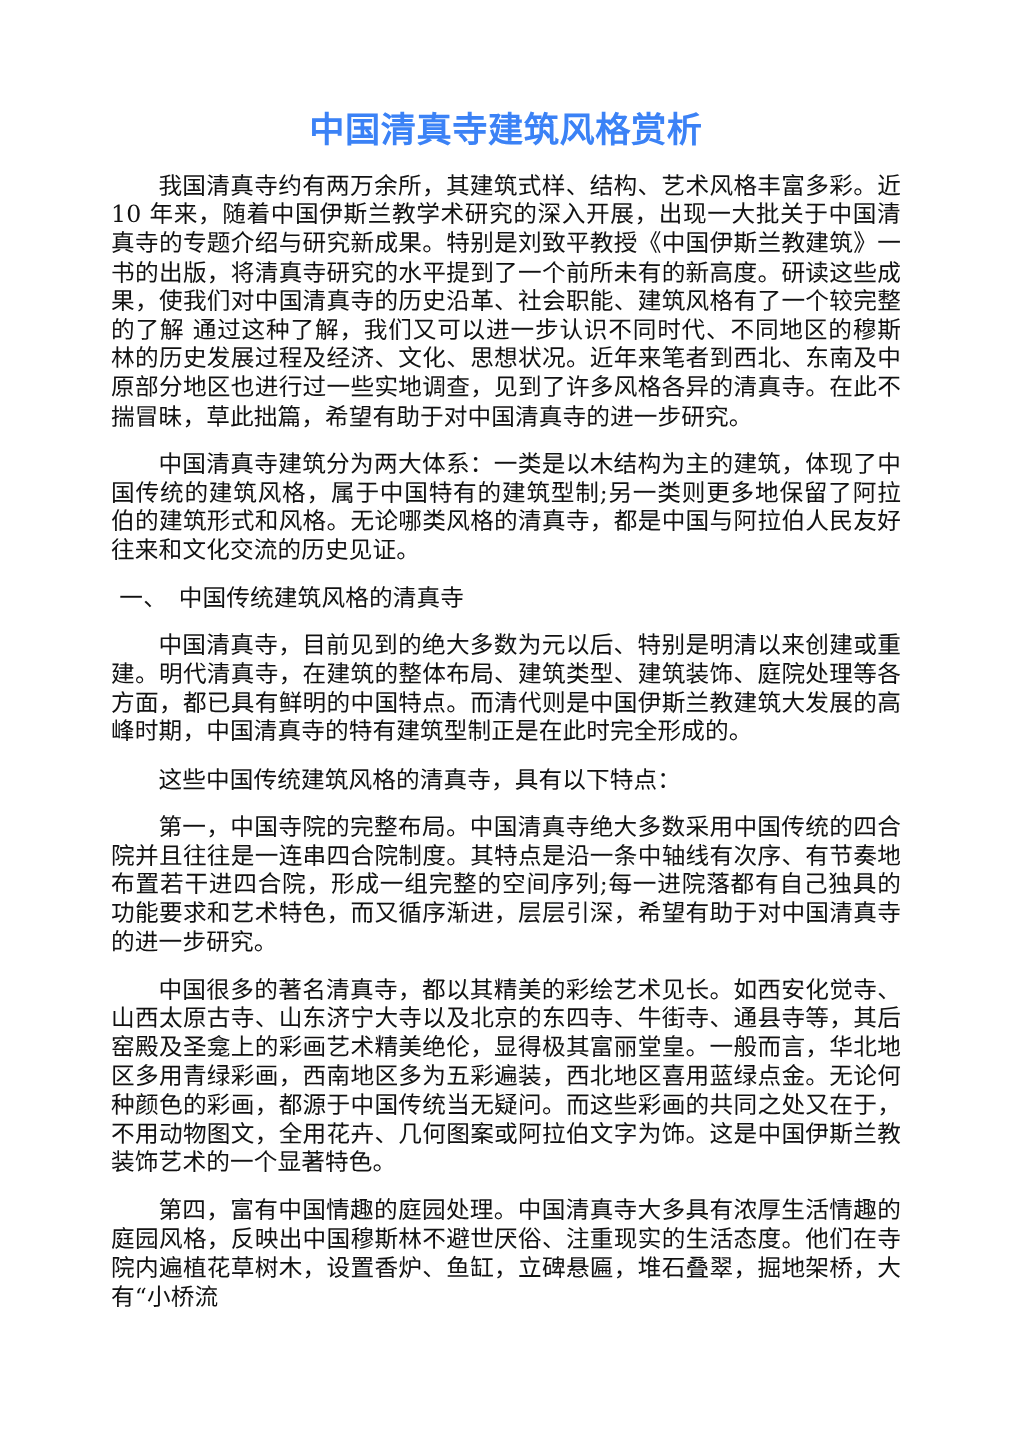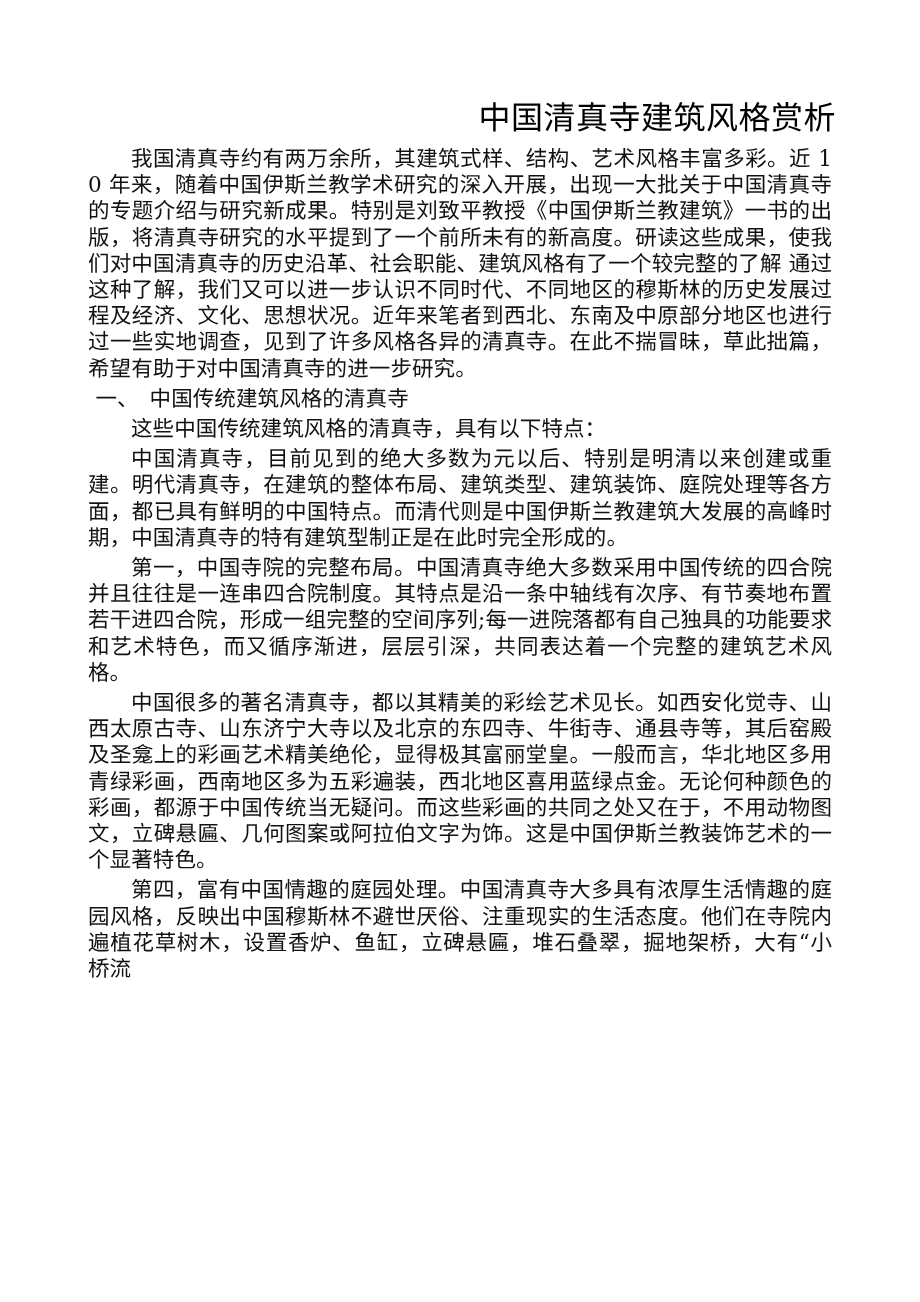--- a/index.html
+++ b/index.html
@@ -21,33 +21,33 @@
     position: absolute;
     left: 84px;
     top: 96px;
     width: 752px;
   }
 
   .doc-title {
     font-family: "DejaVu Serif", "Liberation Serif", serif;
     font-size: 32px;
     line-height: 44px;
-    font-weight: normal;
-    text-align: right;
-    color: #000000;
+    font-weight: bold;
+    text-align: center;
+    color: #3b82f6;
     margin: 0 0 6px 0;
     letter-spacing: 0.5px;
   }
 
   .para {
     font-family: "DejaVu Serif", "Liberation Serif", serif;
     font-size: 21.5px;
     line-height: 26.2px;
     color: #111111;
-    margin: 4px;
+    margin: 17px;
     text-align: justify;
     text-justify: inter-ideograph;
     text-indent: 2em;
     word-break: break-all;
     letter-spacing: 0.1px;
   }
 
   .para.heading-item {
     text-indent: 0.35em;
   }
@@ -55,29 +55,30 @@
 </head>
 <body>
 
 <div class="page">
   <div class="doc-body">
 
     <h1 class="doc-title">中国清真寺建筑风格赏析</h1>
 
     <p class="para">我国清真寺约有两万余所，其建筑式样、结构、艺术风格丰富多彩。近 10 年来，随着中国伊斯兰教学术研究的深入开展，出现一大批关于中国清真寺的专题介绍与研究新成果。特别是刘致平教授《中国伊斯兰教建筑》一书的出版，将清真寺研究的水平提到了一个前所未有的新高度。研读这些成果，使我们对中国清真寺的历史沿革、社会职能、建筑风格有了一个较完整的了解 通过这种了解，我们又可以进一步认识不同时代、不同地区的穆斯林的历史发展过程及经济、文化、思想状况。近年来笔者到西北、东南及中原部分地区也进行过一些实地调查，见到了许多风格各异的清真寺。在此不揣冒昧，草此拙篇，希望有助于对中国清真寺的进一步研究。</p>
 
+    <p class="para">中国清真寺建筑分为两大体系：一类是以木结构为主的建筑，体现了中国传统的建筑风格，属于中国特有的建筑型制;另一类则更多地保留了阿拉伯的建筑形式和风格。无论哪类风格的清真寺，都是中国与阿拉伯人民友好往来和文化交流的历史见证。</p>
 
     <p class="para heading-item">一、　中国传统建筑风格的清真寺</p>
 
+    <p class="para">中国清真寺，目前见到的绝大多数为元以后、特别是明清以来创建或重建。明代清真寺，在建筑的整体布局、建筑类型、建筑装饰、庭院处理等各方面，都已具有鲜明的中国特点。而清代则是中国伊斯兰教建筑大发展的高峰时期，中国清真寺的特有建筑型制正是在此时完全形成的。</p>
+
     <p class="para">这些中国传统建筑风格的清真寺，具有以下特点：</p>
 
-    <p class="para">中国清真寺，目前见到的绝大多数为元以后、特别是明清以来创建或重建。明代清真寺，在建筑的整体布局、建筑类型、建筑装饰、庭院处理等各方面，都已具有鲜明的中国特点。而清代则是中国伊斯兰教建筑大发展的高峰时期，中国清真寺的特有建筑型制正是在此时完全形成的。</p>
-
-    <p class="para">第一，中国寺院的完整布局。中国清真寺绝大多数采用中国传统的四合院并且往往是一连串四合院制度。其特点是沿一条中轴线有次序、有节奏地布置若干进四合院，形成一组完整的空间序列;每一进院落都有自己独具的功能要求和艺术特色，而又循序渐进，层层引深，共同表达着一个完整的建筑艺术风格。</p>
+    <p class="para">第一，中国寺院的完整布局。中国清真寺绝大多数采用中国传统的四合院并且往往是一连串四合院制度。其特点是沿一条中轴线有次序、有节奏地布置若干进四合院，形成一组完整的空间序列;每一进院落都有自己独具的功能要求和艺术特色，而又循序渐进，层层引深，希望有助于对中国清真寺的进一步研究。</p>
 
 
 
-    <p class="para">中国很多的著名清真寺，都以其精美的彩绘艺术见长。如西安化觉寺、山西太原古寺、山东济宁大寺以及北京的东四寺、牛街寺、通县寺等，其后窑殿及圣龛上的彩画艺术精美绝伦，显得极其富丽堂皇。一般而言，华北地区多用青绿彩画，西南地区多为五彩遍装，西北地区喜用蓝绿点金。无论何种颜色的彩画，都源于中国传统当无疑问。而这些彩画的共同之处又在于，不用动物图文，立碑悬匾、几何图案或阿拉伯文字为饰。这是中国伊斯兰教装饰艺术的一个显著特色。</p>
+    <p class="para">中国很多的著名清真寺，都以其精美的彩绘艺术见长。如西安化觉寺、山西太原古寺、山东济宁大寺以及北京的东四寺、牛街寺、通县寺等，其后窑殿及圣龛上的彩画艺术精美绝伦，显得极其富丽堂皇。一般而言，华北地区多用青绿彩画，西南地区多为五彩遍装，西北地区喜用蓝绿点金。无论何种颜色的彩画，都源于中国传统当无疑问。而这些彩画的共同之处又在于，不用动物图文，全用花卉、几何图案或阿拉伯文字为饰。这是中国伊斯兰教装饰艺术的一个显著特色。</p>
 
     <p class="para">第四，富有中国情趣的庭园处理。中国清真寺大多具有浓厚生活情趣的庭园风格，反映出中国穆斯林不避世厌俗、注重现实的生活态度。他们在寺院内遍植花草树木，设置香炉、鱼缸，立碑悬匾，堆石叠翠，掘地架桥，大有“小桥流</p>
 
   </div>
 </div>
 
 </body></html>

